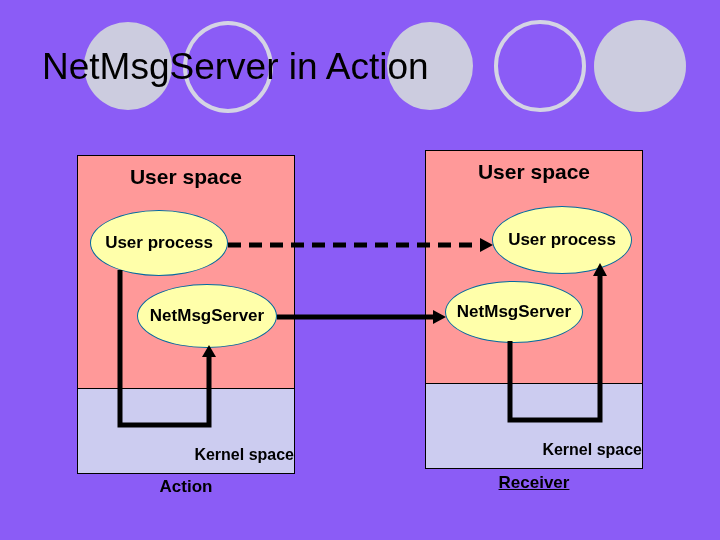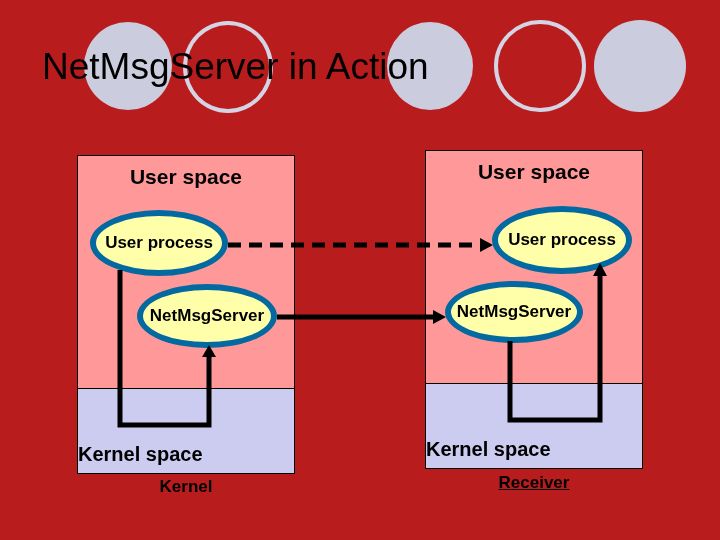--- a/index.html
+++ b/index.html
@@ -5,21 +5,21 @@
   html, body {
     margin: 0;
     padding: 0;
     background: #ffffff;
     font-family: "Liberation Sans", sans-serif;
   }
   #slide {
     position: relative;
     width: 720px;
     height: 540px;
-    background: #b91c1c;
+    background: #8b5cf6;
     overflow: hidden;
   }
 
   
   .deco-circle {
     position: absolute;
     border-radius: 50%;
     z-index: 0;
   }
   .deco-filled { background: var(--circle-fill, #ccccdf); }
@@ -76,32 +76,32 @@
     height: 85px;
     background: var(--kernel-space-fill, #ccccf0);
     border-top: 1px solid #000000;
     box-sizing: border-box;
   }
   .kernel-label {
     position: absolute;
     top: 56px;
     left: 0;
     width: 100%;
-    text-align: left;
-    font-size: 20px;
+    text-align: right;
+    font-size: 16px;
     font-weight: bold;
     color: #000000;
     line-height: 19px;
   }
 
   
   .ellipse {
     position: absolute;
     background: var(--process-fill, #ffffaa);
-    border: 6px solid #0369a1;
+    border: 1px solid #0369a1;
     border-radius: 50%;
     box-sizing: border-box;
     display: flex;
     align-items: center;
     justify-content: center;
     z-index: 2;
   }
   .ellipse span {
     font-size: 17px;
     font-weight: bold;
@@ -168,21 +168,21 @@
   <div id="sender-netmsgserver" class="ellipse">
     <span>NetMsgServer</span>
   </div>
   <div id="receiver-user-process" class="ellipse">
     <span>User process</span>
   </div>
   <div id="receiver-netmsgserver" class="ellipse">
     <span>NetMsgServer</span>
   </div>
 
-  <div id="sender-caption" class="caption">Kernel</div>
+  <div id="sender-caption" class="caption">Action</div>
   <div id="receiver-caption" class="caption">Receiver</div>
 
   <svg id="connectors" viewBox="0 0 720 540" xmlns="http://www.w3.org/2000/svg">
 
     <line x1="228" y1="245" x2="482" y2="245" stroke="#000000" stroke-width="5" stroke-dasharray="13 8"></line>
     <polygon points="493,245 480,238 480,252" fill="#000000"></polygon>
 
     <line x1="277" y1="317" x2="436" y2="317" stroke="#000000" stroke-width="5"></line>
     <polygon points="446,317 433,310 433,324" fill="#000000"></polygon>
 

